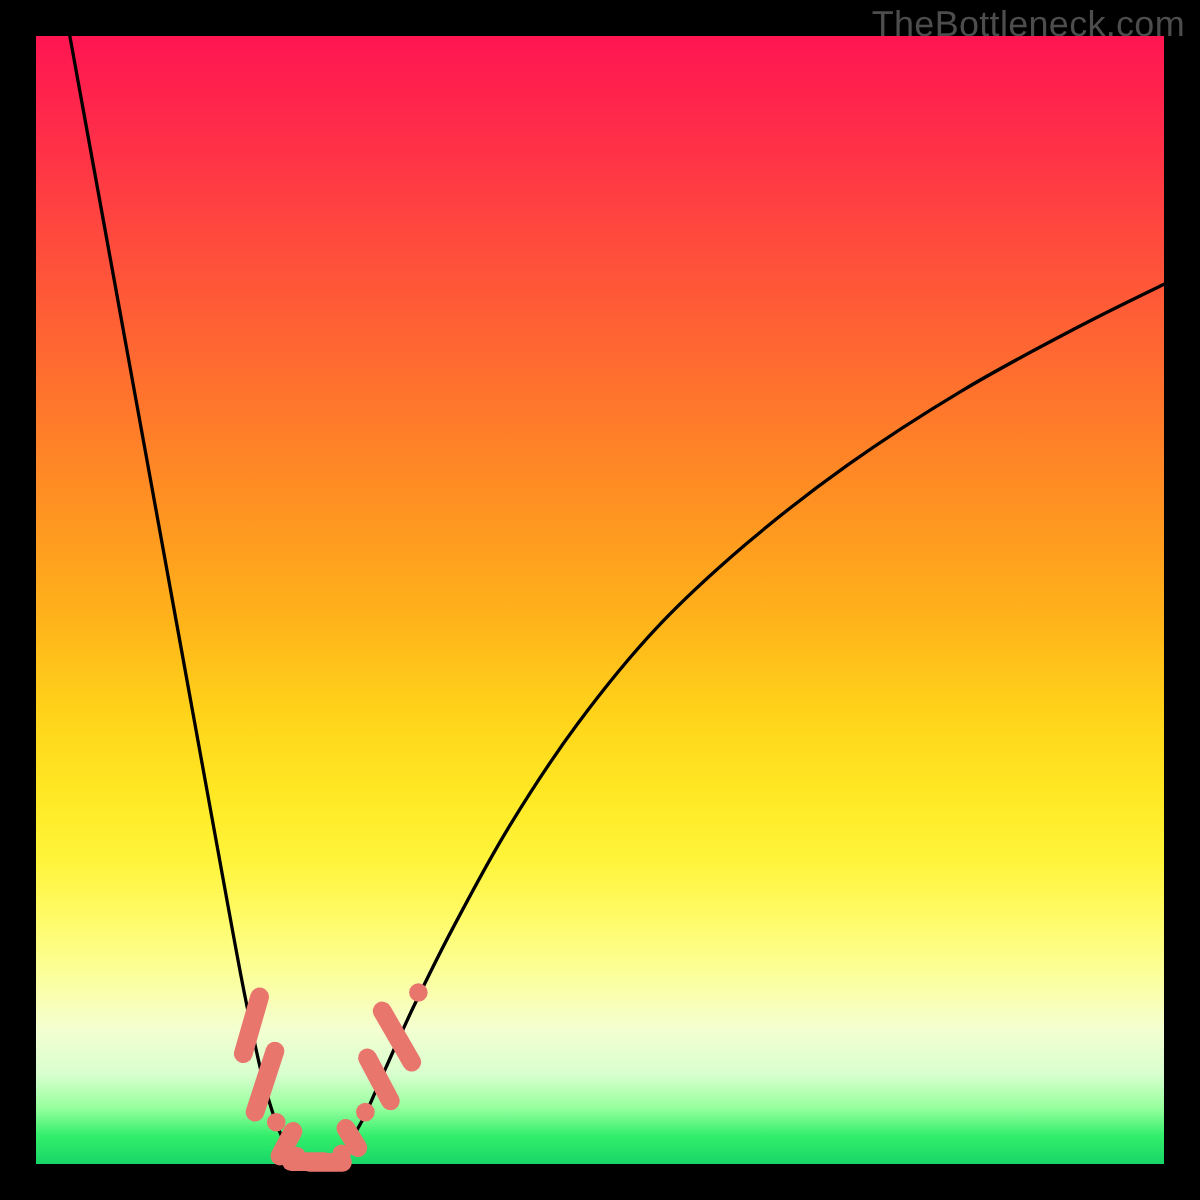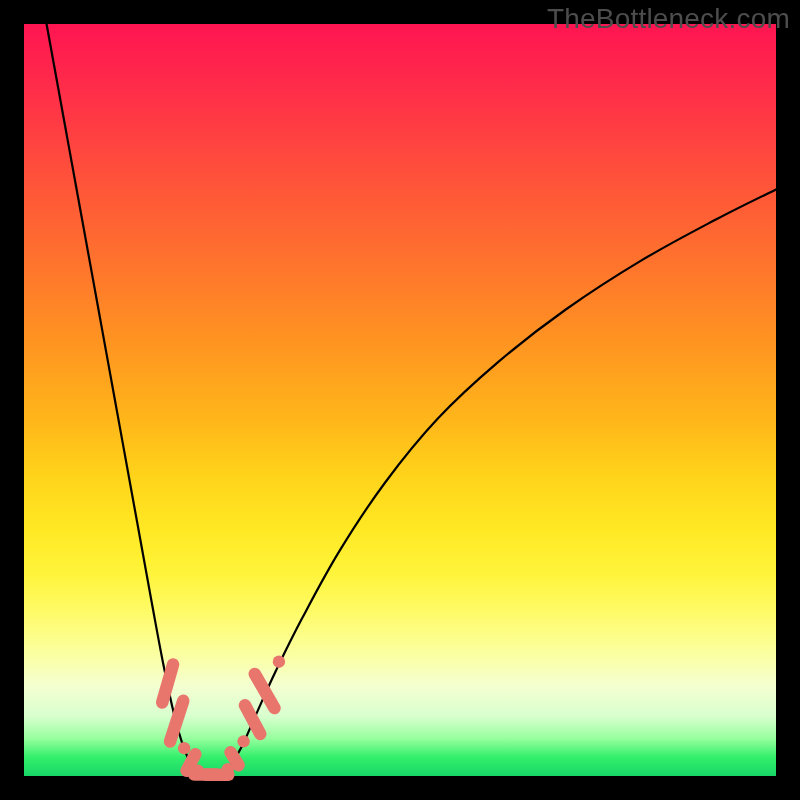--- a/index.html
+++ b/index.html
@@ -44,21 +44,21 @@
       #97ff9e 95%,
       #33ef6b 97.5%,
       #18d667 100%
     );
   }
   .watermark {
     position: absolute;
     top: 3px;
     right: 10px;
     color: #4d4d4d;
-    font-size: 28px;
+    font-size: 24px;
     font-weight: 500;
     letter-spacing: 0.2px;
     user-select: none;
   }
   svg.curve {
     position: absolute;
     top: 0;
     left: 0;
     width: 752px;
     height: 752px;

